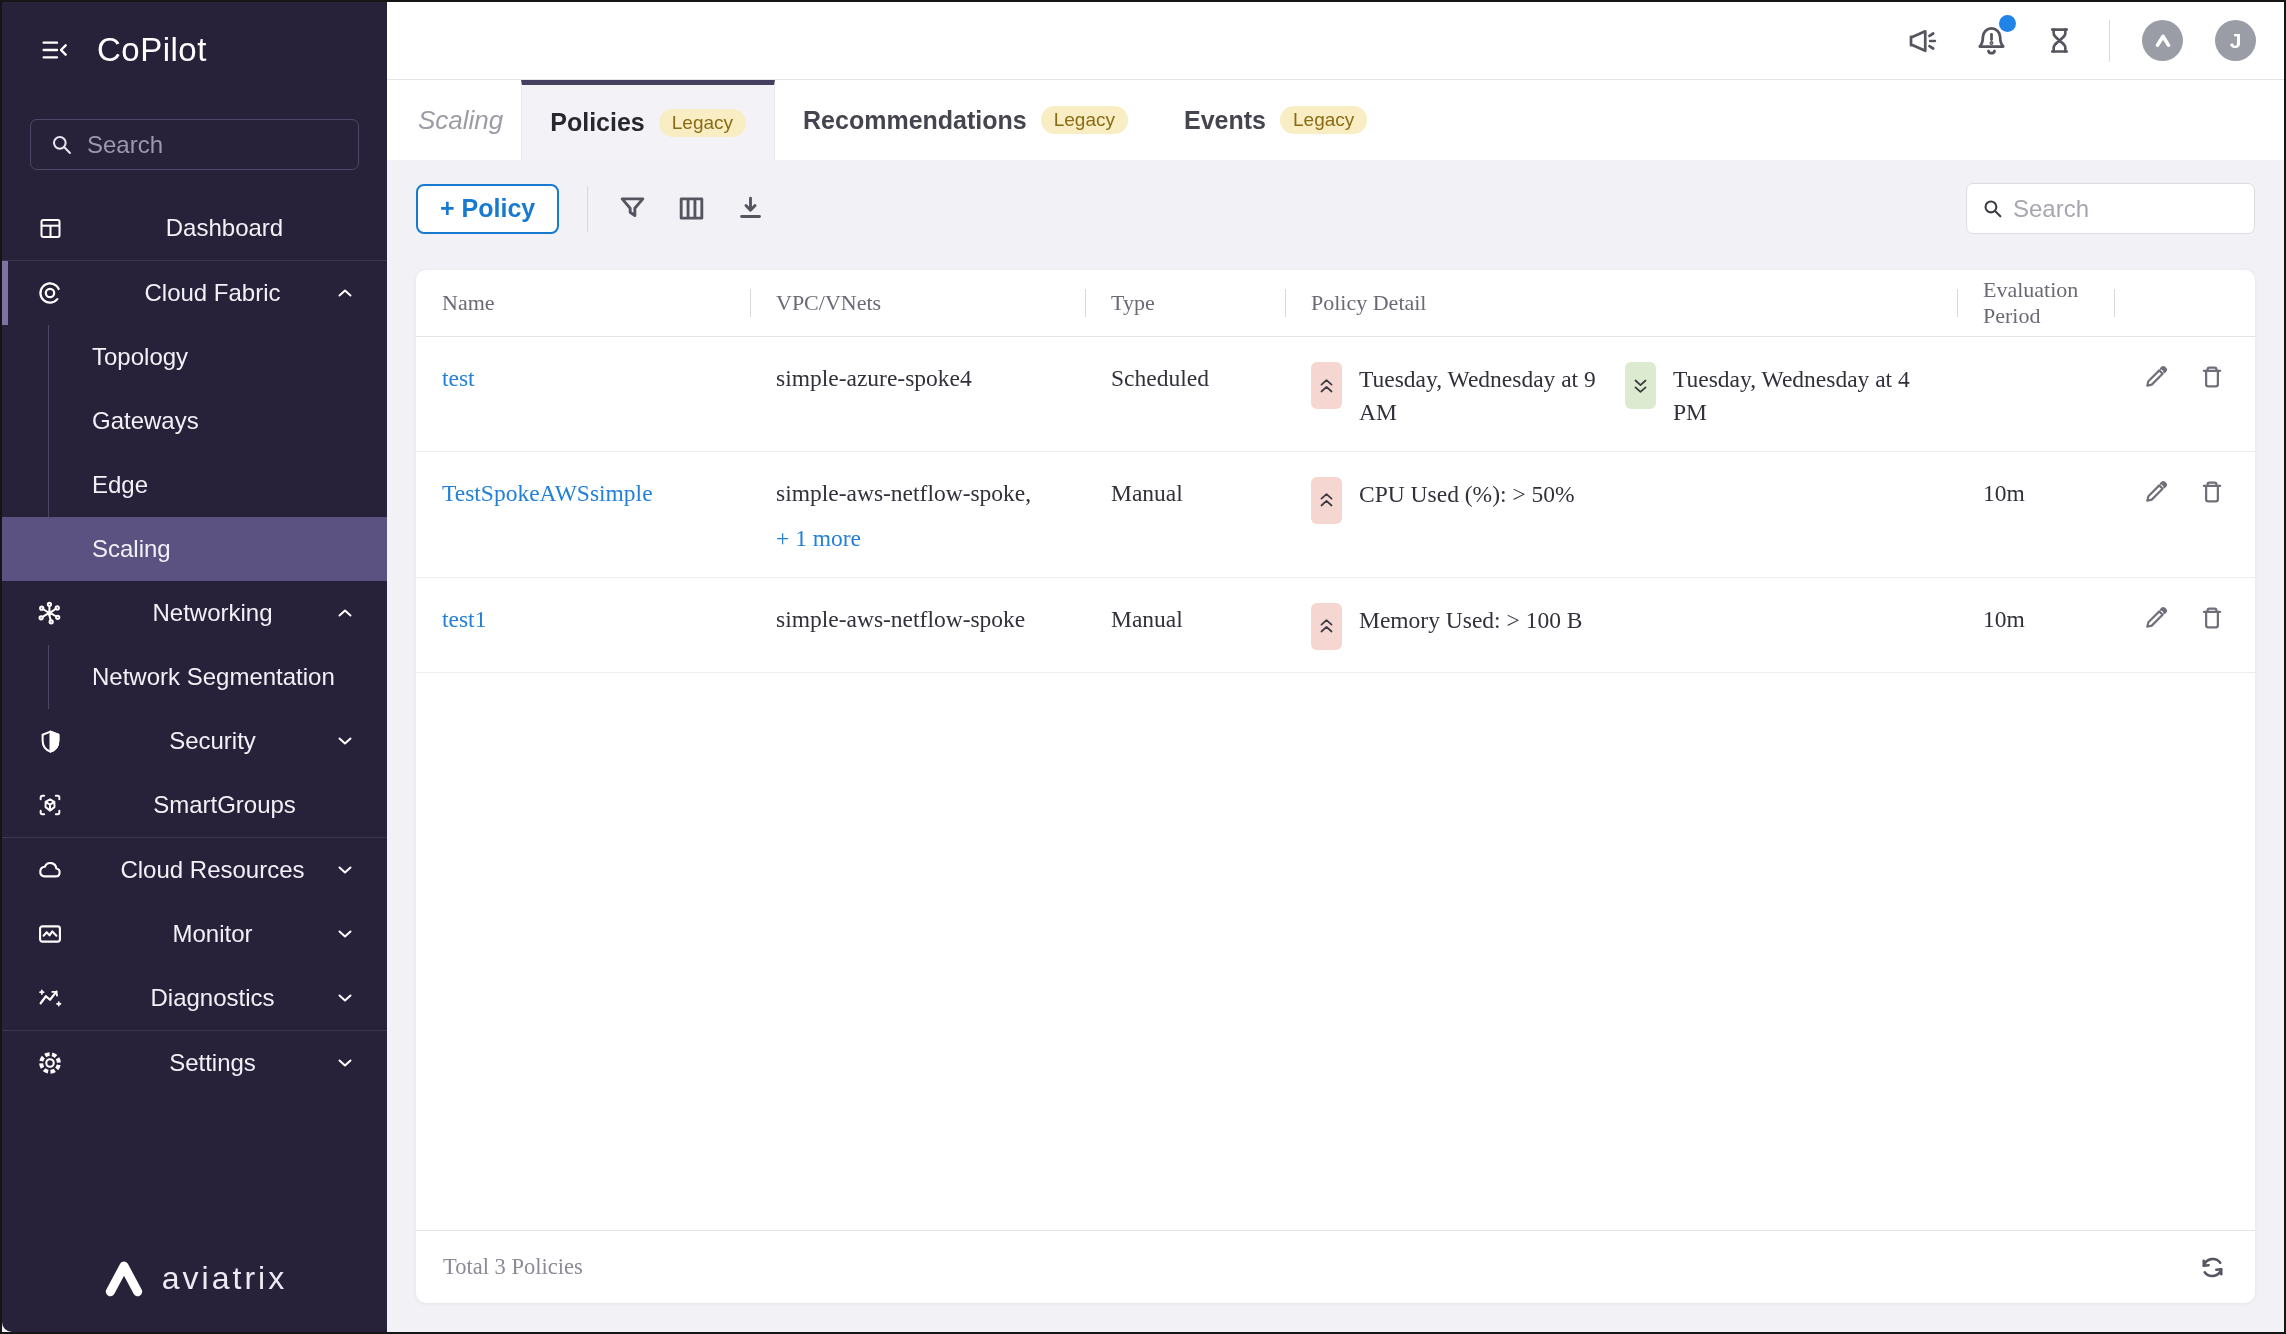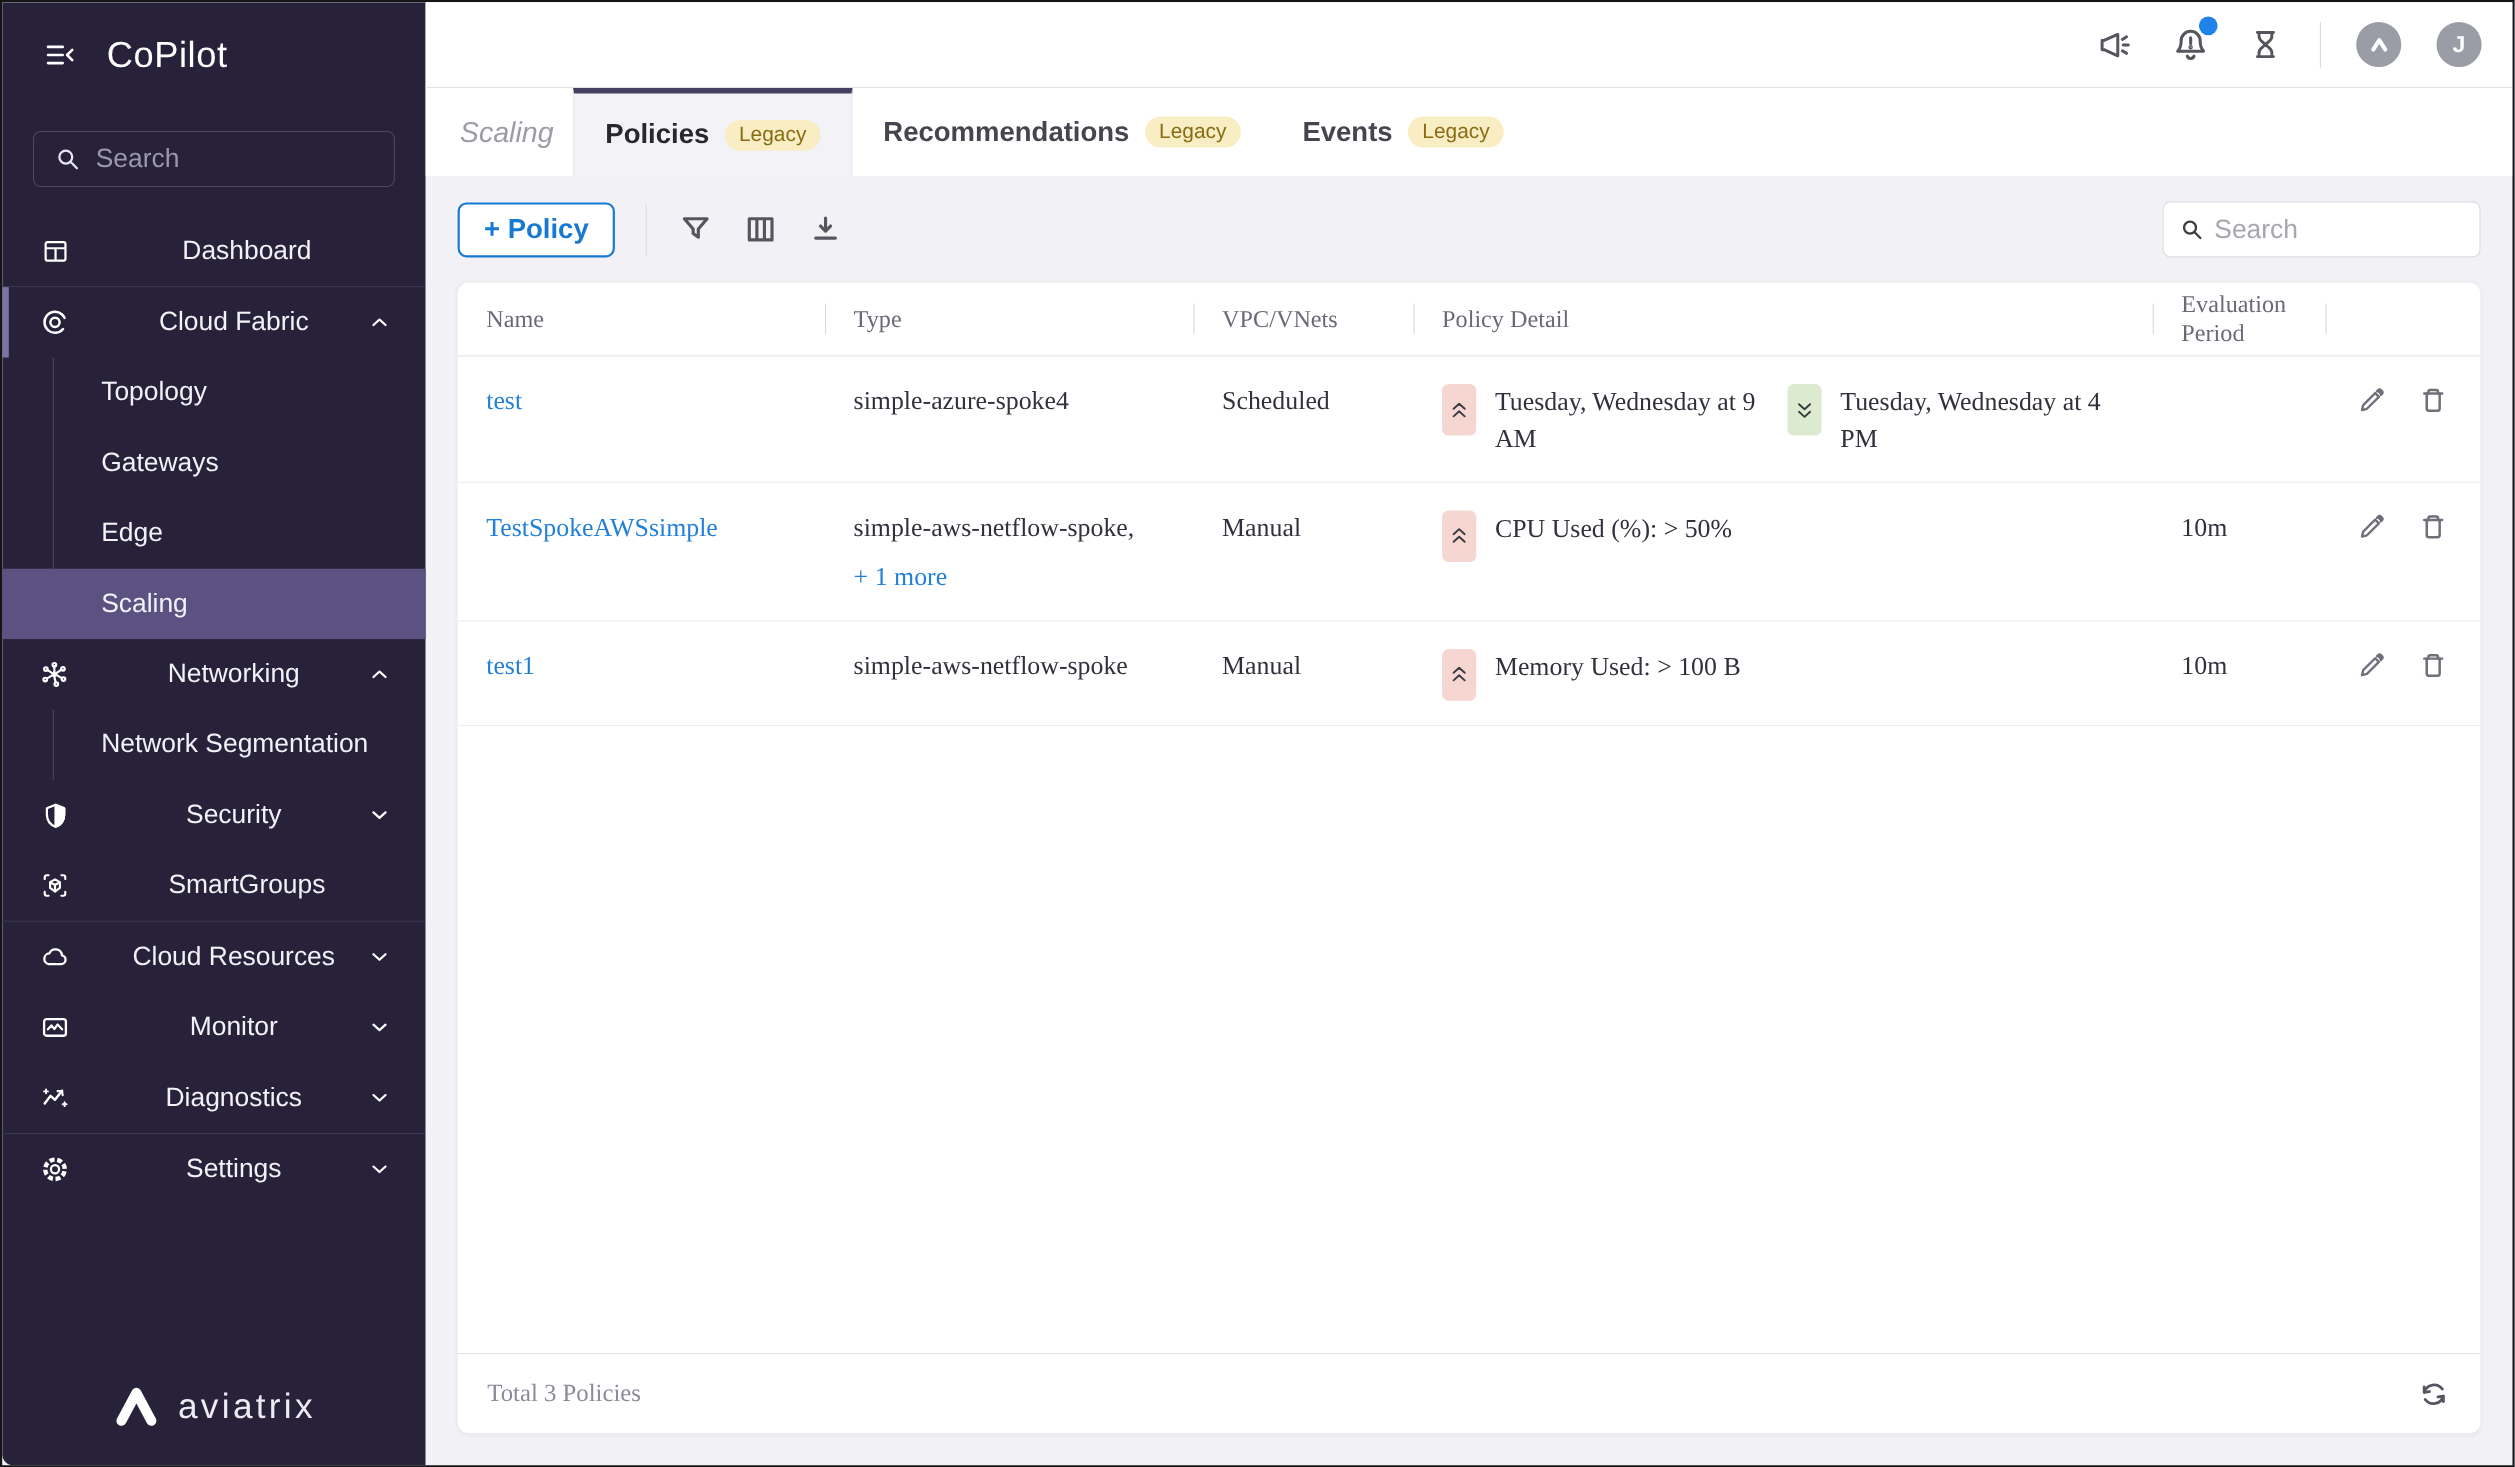--- a/index.html
+++ b/index.html
@@ -56,21 +56,21 @@
   .tab{ display:flex; align-items:center; padding:0 28px; cursor:pointer; font-size:25px; color:#45454f; font-weight:700; white-space:nowrap; }
   .tab.active{
     background:#f3f3f7; border-top:5px solid #454060; border-left:1px solid #e8e8ee; border-right:1px solid #e8e8ee;
     color:#27272f;
   }
   .badge-legacy{
     margin-left:14px; background:#f8edc3; color:#8a6c15; font-size:19px; font-weight:400;
     padding:4px 13px 5px; border-radius:14px; line-height:1;
   }
   
-  .content{ flex:1; display:flex; flex-direction:column; padding:0 29px 29px 29px; min-height:0; }
+  .content{ flex:1; display:flex; flex-direction:column; padding:0 29px 29px 29px; min-height:0;gap:13px; }
   .toolbar{ height:97px; display:flex; align-items:center; }
   .btn-add{
     background:#ffffff; border:2px solid #1879d0; color:#1879d0; border-radius:8px;
     height:50px; padding:0 22px; font-size:25px; font-weight:700; font-family:inherit; cursor:pointer;
     display:flex; align-items:center; gap:10px;
   }
   .toolbar .vsep{ width:1px; height:46px; background:#d8d8de; margin:0 28px 0 28px; }
   .tool-icons{ display:flex; align-items:center; gap:26px; }
   .toolbar-search{ margin-left:auto; position:relative; width:289px; height:51px; }
   .toolbar-search input{
@@ -390,22 +390,22 @@
             </svg>
           </span>
           <input type="text" placeholder="Search" style="">
         </div>
       </div>
 
       <div class="card">
 
         <div class="grid-row thead">
           <div class="th">Name</div>
+          <div class="th">VPC/VNets</div>
           <div class="th">Type</div>
-          <div class="th">VPC/VNets</div>
           <div class="th">Policy Detail</div>
           <div class="th">Evaluation Period</div>
           <div class="th"></div>
         </div>
 
         <div class="grid-row trow">
           <div class="td"><a>test</a></div>
           <div class="td">simple-azure-spoke4</div>
           <div class="td">Scheduled</div>
           <div class="td details-cell">

